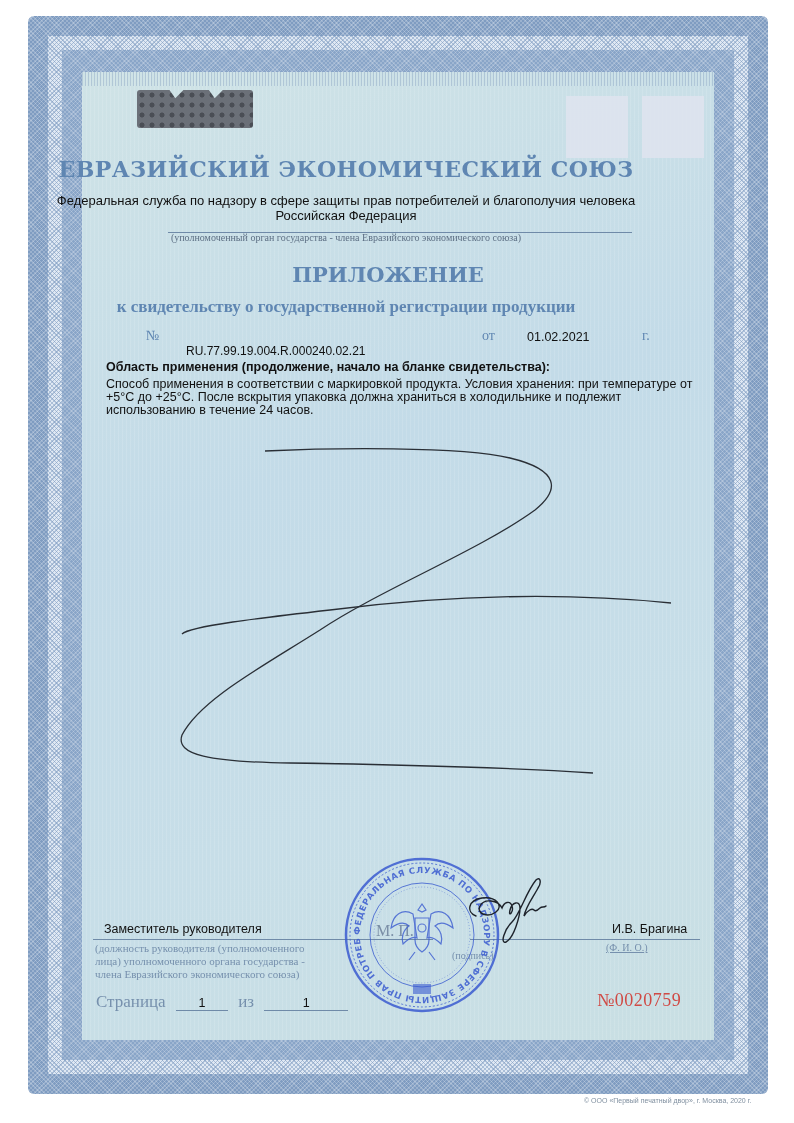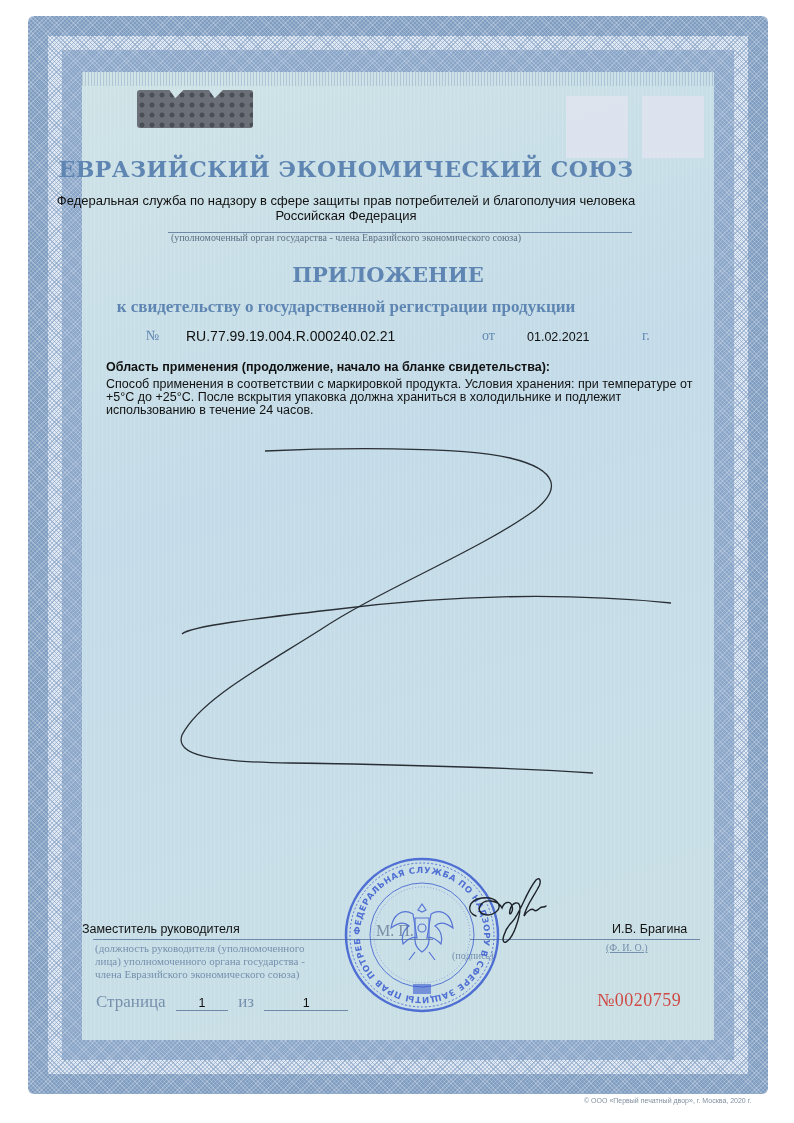--- a/index.html
+++ b/index.html
@@ -51,31 +51,31 @@
   .t { position:absolute; left:0; width:692px; text-align:center; }
   .union-title { top:156px; font-family:"DejaVu Serif", serif; font-weight:bold; font-size:22px; color:#5f86b2; letter-spacing:0.5px; }
   .agency { top:193px; font-size:13px; line-height:15px; color:#111; }
   .agency-line { position:absolute; left:168px; top:232px; width:464px; border-top:1px solid #6f8aa8; }
   .agency-caption { top:232px; font-family:"Liberation Serif", serif; font-size:10px; color:#5d6f84; }
   .appendix-title { top:262px; font-family:"DejaVu Serif", serif; font-weight:bold; font-size:21px; color:#5f86b2;margin-left:42px; }
   .appendix-sub { top:297px; font-family:"Liberation Serif", serif; font-weight:bold; font-size:17px; color:#5f86b2;text-align:center; }
 
   .reg-row { position:absolute; top:328px; left:0; width:794px; height:18px; }
   .reg-no-sign { position:absolute; left:146px; font-family:"Liberation Serif", serif; font-size:14px; color:#5f86b2; }
-  .reg-number { position:absolute; left:186px; top:0; font-size:14px; color:#111; }
+  .reg-number { position:absolute; left:186px; top:16px; font-size:12px; color:#111; }
   .reg-ot { position:absolute; left:482px; font-family:"Liberation Serif", serif; font-size:14px; color:#5f86b2; }
   .reg-date { position:absolute; left:527px; top:2px; font-size:12.5px; color:#111; }
   .reg-g { position:absolute; left:642px; font-family:"Liberation Serif", serif; font-size:14px; color:#5f86b2; }
 
   .scope-heading { position:absolute; left:106px; top:360px; font-size:12.5px; font-weight:bold; color:#111; }
   .scope-text { position:absolute; left:106px; top:378px; width:600px; font-size:12.5px; line-height:13px; color:#111; }
 
   .cancel-stroke { position:absolute; left:0; top:0; width:794px; height:1123px; pointer-events:none; }
 
-  .sig-position { position:absolute; left:82px; top:922px; font-size:12.5px; color:#111; }
+  .sig-position { position:absolute; left:104px; top:922px; font-size:12.5px; color:#111; }
   .sig-line-1 { position:absolute; left:93px; top:939px; width:340px; border-top:1px solid #6f8aa8; }
   .sig-line-2 { position:absolute; left:470px; top:939px; width:100px; border-top:1px solid #6f8aa8; }
   .sig-line-3 { position:absolute; left:542px; top:939px; width:158px; border-top:1px solid #6f8aa8; }
   .sig-caption { position:absolute; left:95px; top:942px; font-family:"Liberation Serif", serif; font-size:11px; line-height:13px; color:#7690ad; width:280px; }
   .mp-label { position:absolute; left:376px; top:922px; font-family:"Liberation Serif", serif; font-size:16px; color:#7a8ea6; }
   .sig-podpis { position:absolute; left:452px; top:942px; font-family:"Liberation Serif", serif; font-size:10px; color:#7690ad;margin-top:8px; }
   .sig-name { position:absolute; left:612px; top:922px; font-size:12.5px; color:#111; }
   .sig-fio { position:absolute; left:606px; top:942px; font-family:"Liberation Serif", serif; font-size:10px; color:#7690ad;text-decoration:underline; }
 
   .page-row { position:absolute; left:96px; top:992px; font-family:"Liberation Serif", serif; font-size:17px; color:#7690ad; }

